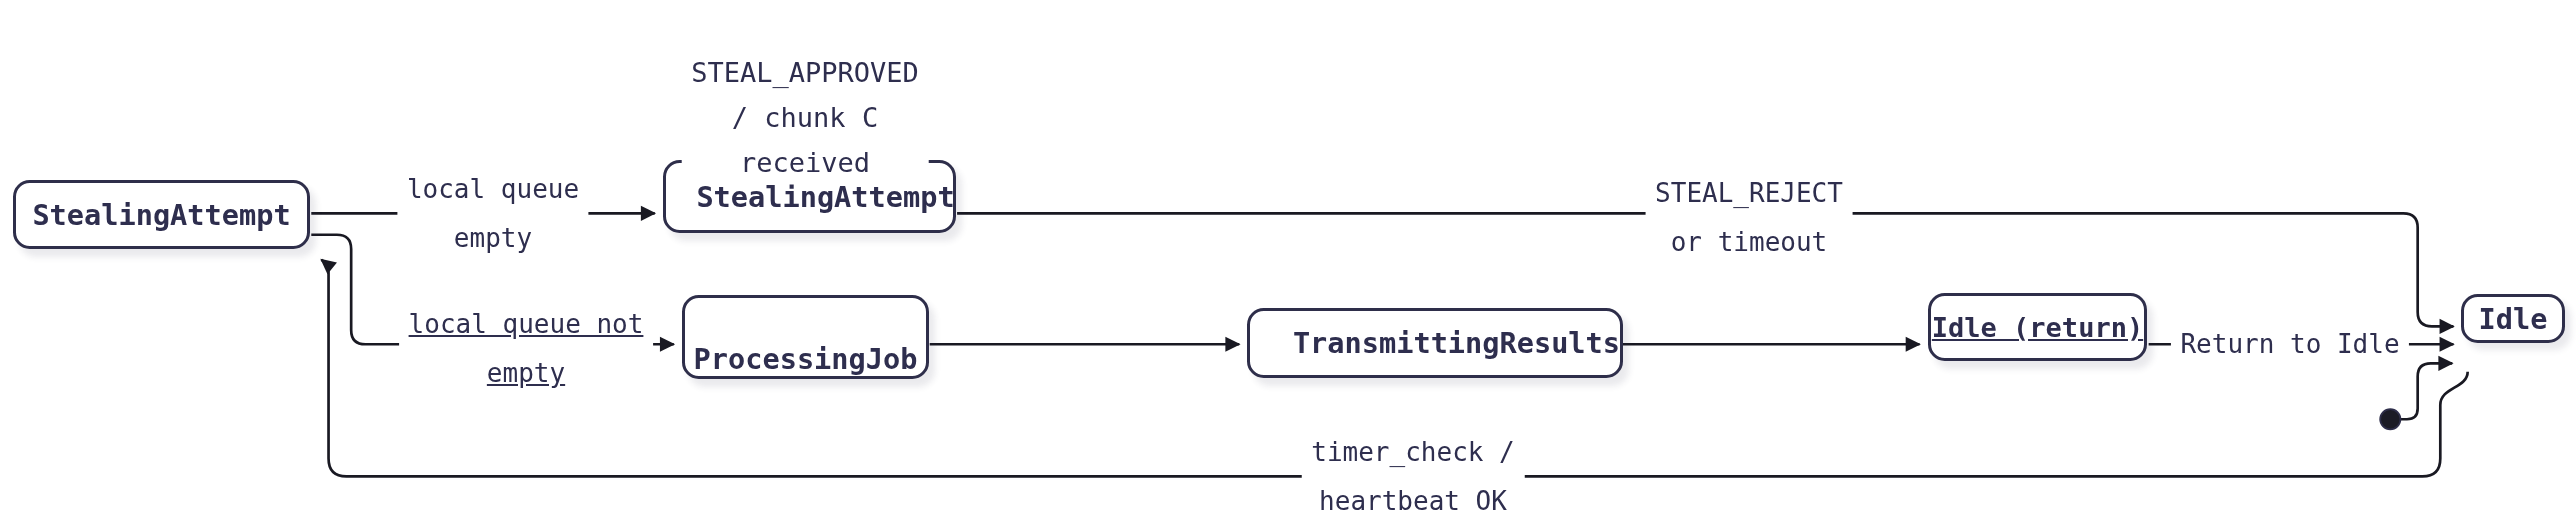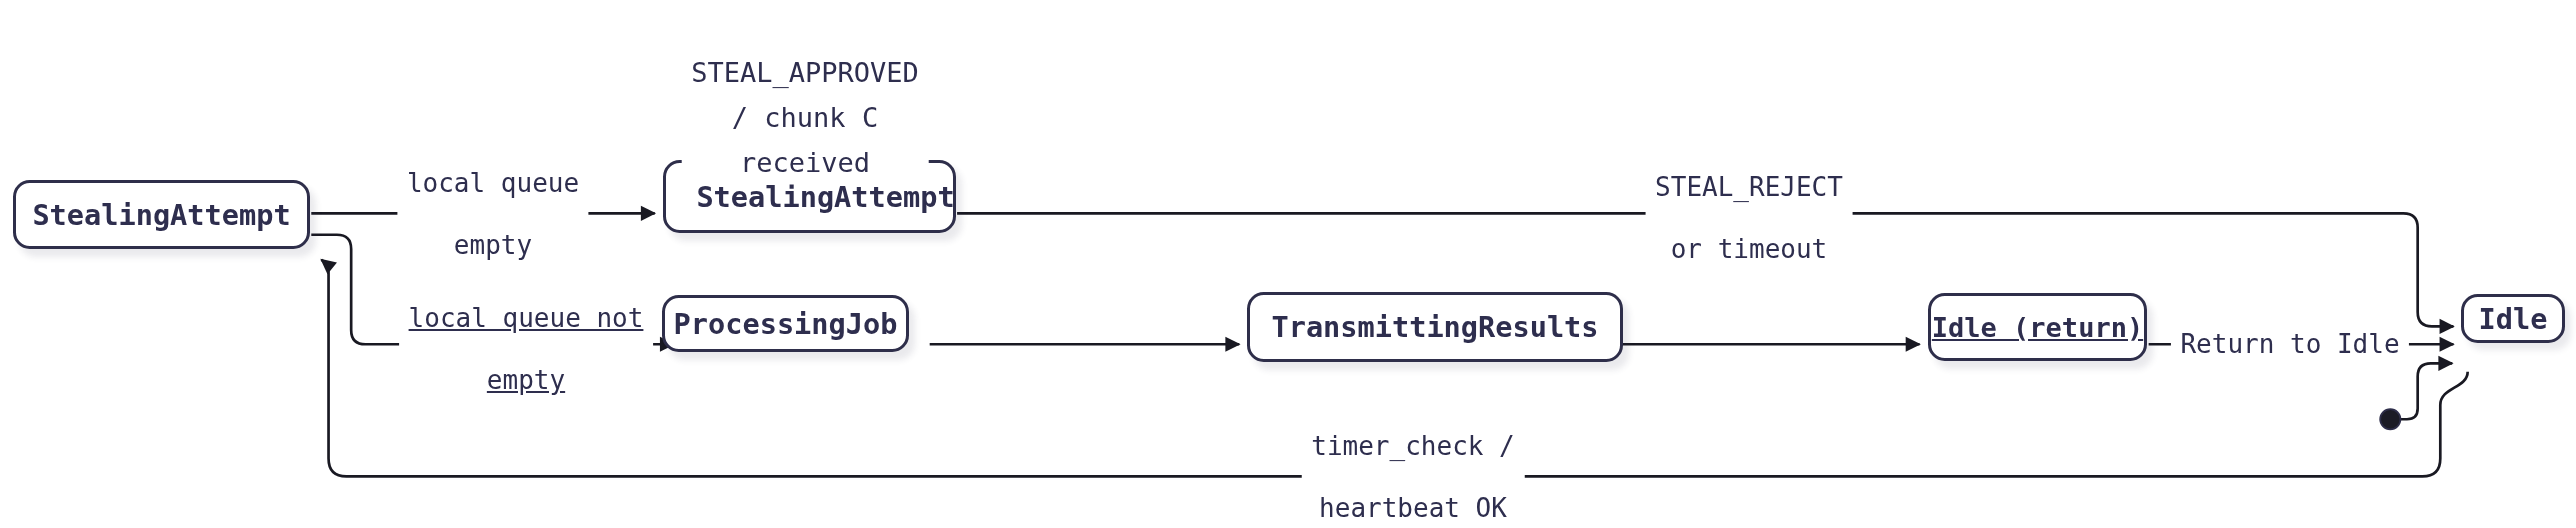--- a/index.html
+++ b/index.html
@@ -25,21 +25,21 @@
     box-shadow:6px 7.1px 6px rgba(46,46,74,0.10);
     white-space:nowrap;
     z-index:2;
   }
   .elabel{
     position:absolute;
     transform:translate(-50%,-50%);
     background:#ffffff;
     color:#2e2e4e;
     font-size:26px;
-    line-height:62px;
+    line-height:49px;
     text-align:center;
     white-space:pre-line;
     padding:0 9.5px;
     z-index:3;
   }
   .elabel.three{line-height:45px;font-size:27px;}
 </style>
 </head>
 <body>
 
@@ -74,25 +74,25 @@
   </svg>
 
   <div class="state" style="left:13px;top:180px;width:297px;height:69px;">
     <span>StealingAttempt</span>
   </div>
 
   <div class="state" style="left:663px;top:160px;width:293px;height:73px;padding-left:32px;">
     <span>StealingAttempt</span>
   </div>
 
-  <div class="state" style="left:662px;top:295px;width:247px;height:57px;">
+  <div class="state" style="left:682px;top:295px;width:247px;height:84px;align-items:flex-end;">
     <span>ProcessingJob</span>
   </div>
 
-  <div class="state" style="left:1247px;top:292px;width:376px;height:70px;">
+  <div class="state" style="left:1247px;top:308px;width:376px;height:70px;justify-content:flex-end;">
     <span>TransmittingResults</span>
   </div>
 
   <div class="state" style="left:1928px;top:293px;width:219px;height:68px;font-size:27px;text-decoration:underline;">
     <span>Idle (return)</span>
   </div>
 
   <div class="state" style="left:2461px;top:294px;width:104px;height:49px;">
     <span>Idle</span>
   </div>

